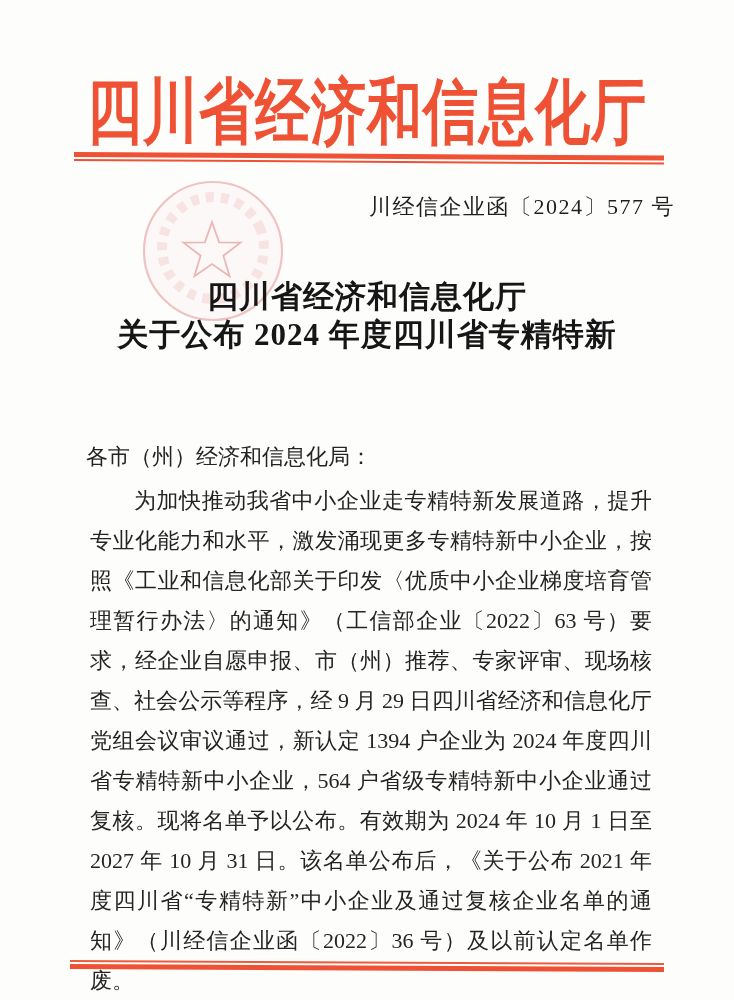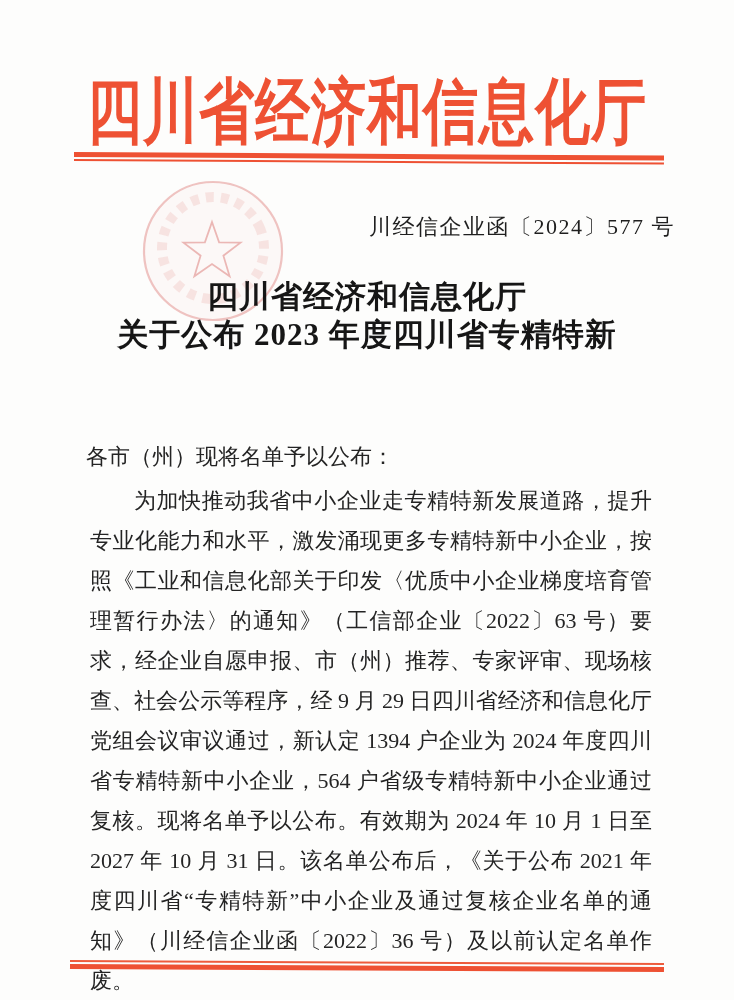--- a/index.html
+++ b/index.html
@@ -37,21 +37,20 @@
   .rule-top .gap{height:2px;}
   .rule-top .thin{height:2px;background:#ee5133;}
   
   .doc-number{
     position:absolute;
     top:192px;right:59px;
     font-size:22px;
     letter-spacing:1.5px;
     color:#1f1f1f;
     white-space:nowrap;
-    margin-top:20px;
   }
   
   .seal{
     position:absolute;
     left:140px;top:178px;
     width:146px;height:146px;
     mix-blend-mode:multiply;
     z-index:3;
     pointer-events:none;
   }
@@ -109,25 +108,25 @@
   <div class="doc-number">川经信企业函〔2024〕577 号</div>
 
   <svg class="seal" viewBox="0 0 146 146">
     <circle cx="73" cy="73" r="69" fill="rgba(240,150,150,0.05)" stroke="#d96a66" stroke-opacity="0.38" stroke-width="2.2"></circle>
     <circle cx="73" cy="70" r="51" fill="none" stroke="#d96a66" stroke-opacity="0.14" stroke-width="10" stroke-dasharray="8 7" transform="rotate(-25 73 70)"></circle>
     <polygon points="72,44 79.1,64.3 100.5,64.7 83.4,77.7 89.6,98.3 72,86 54.4,98.3 60.6,77.7 43.5,64.7 64.9,64.3" fill="none" stroke="#d96a66" stroke-opacity="0.45" stroke-width="1.8"></polygon>
   </svg>
 
   <div class="title-block">
     <div>四川省经济和信息化厅</div>
-    <div>关于公布 2023 年度四川省专精特新</div>
+    <div>关于公布 2024 年度四川省专精特新</div>
   </div>
 
   <div class="body-block">
-    <div class="salutation">各市（州）现将名单予以公布：</div>
+    <div class="salutation">各市（州）经济和信息化局：</div>
     <p class="paragraph">为加快推动我省中小企业走专精特新发展道路，提升专业化能力和水平，激发涌现更多专精特新中小企业，按照《工业和信息化部关于印发〈优质中小企业梯度培育管理暂行办法〉的通知》（工信部企业〔2022〕63 号）要求，经企业自愿申报、市（州）推荐、专家评审、现场核查、社会公示等程序，经 9 月 29 日四川省经济和信息化厅党组会议审议通过，新认定 1394 户企业为 2024 年度四川省专精特新中小企业，564 户省级专精特新中小企业通过复核。现将名单予以公布。有效期为 2024 年 10 月 1 日至 2027 年 10 月 31 日。该名单公布后，《关于公布 2021 年度四川省“专精特新”中小企业及通过复核企业名单的通知》（川经信企业函〔2022〕36 号）及以前认定名单作废。</p>
   </div>
 
   <div class="rule-bottom">
     <div class="thin"></div>
     <div class="gap"></div>
     <div class="thick"></div>
   </div>
 
 </div>

